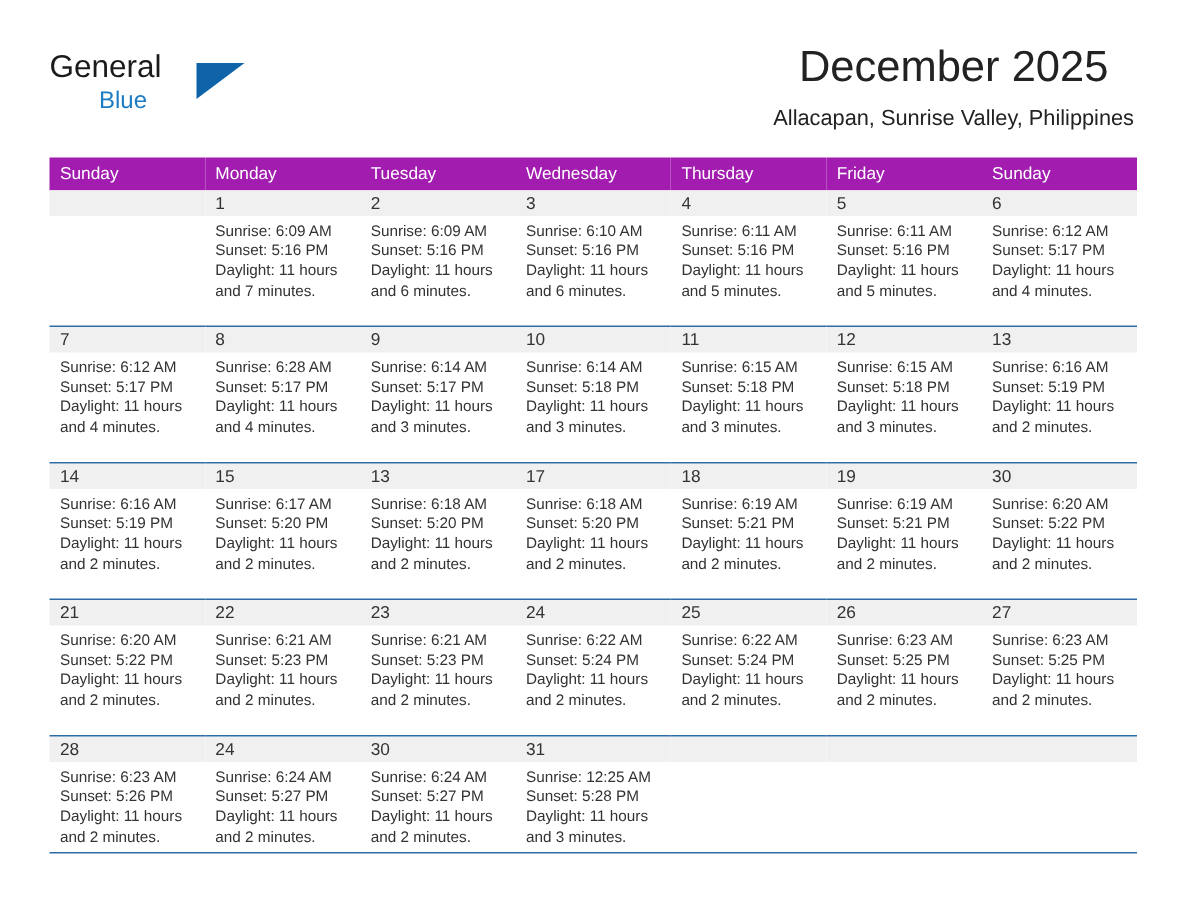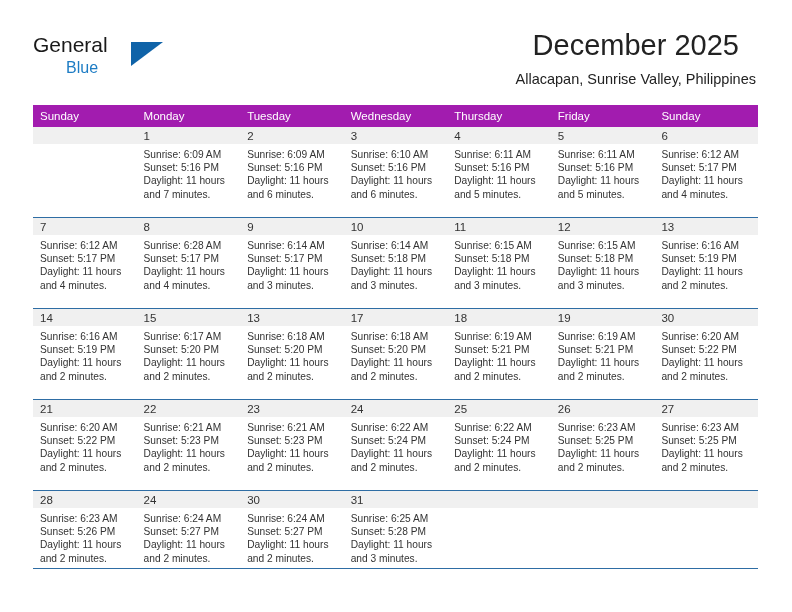--- a/index.html
+++ b/index.html
@@ -461,21 +461,21 @@
             <div class="cell-body">
               <div>Sunrise: 6:24 AM</div>
               <div>Sunset: 5:27 PM</div>
               <div>Daylight: 11 hours</div>
               <div>and 2 minutes.</div>
             </div>
           </td>
           <td class="">
             <div class="daynum">31</div>
             <div class="cell-body">
-              <div>Sunrise: 6:25 AM</div>
+              <div>Sunrise: 12:25 AM</div>
               <div>Sunset: 5:28 PM</div>
               <div>Daylight: 11 hours</div>
               <div>and 3 minutes.</div>
             </div>
           </td>
           <td class="blank">
             <div class="daynum empty"></div>
             <div class="cell-body">
               <div></div>
               <div></div>

